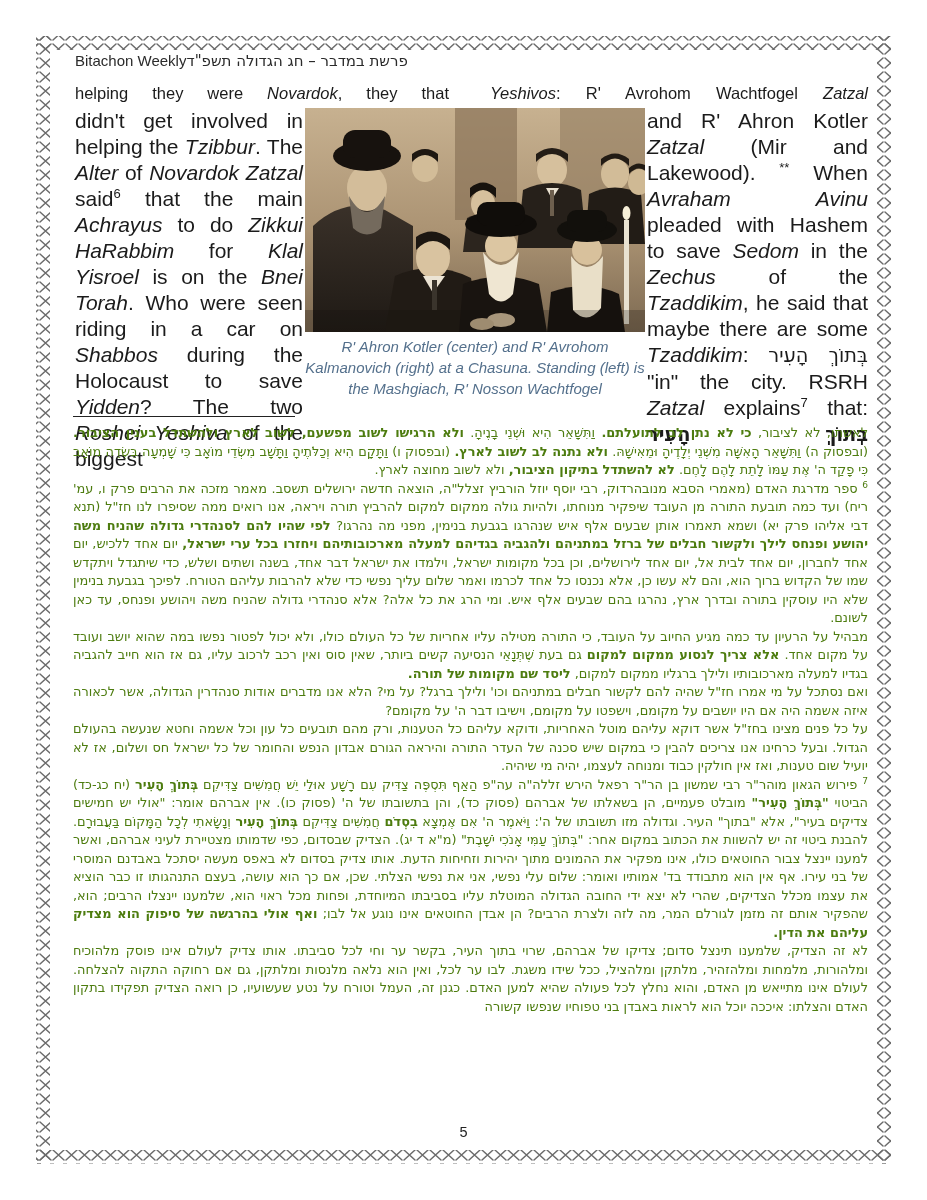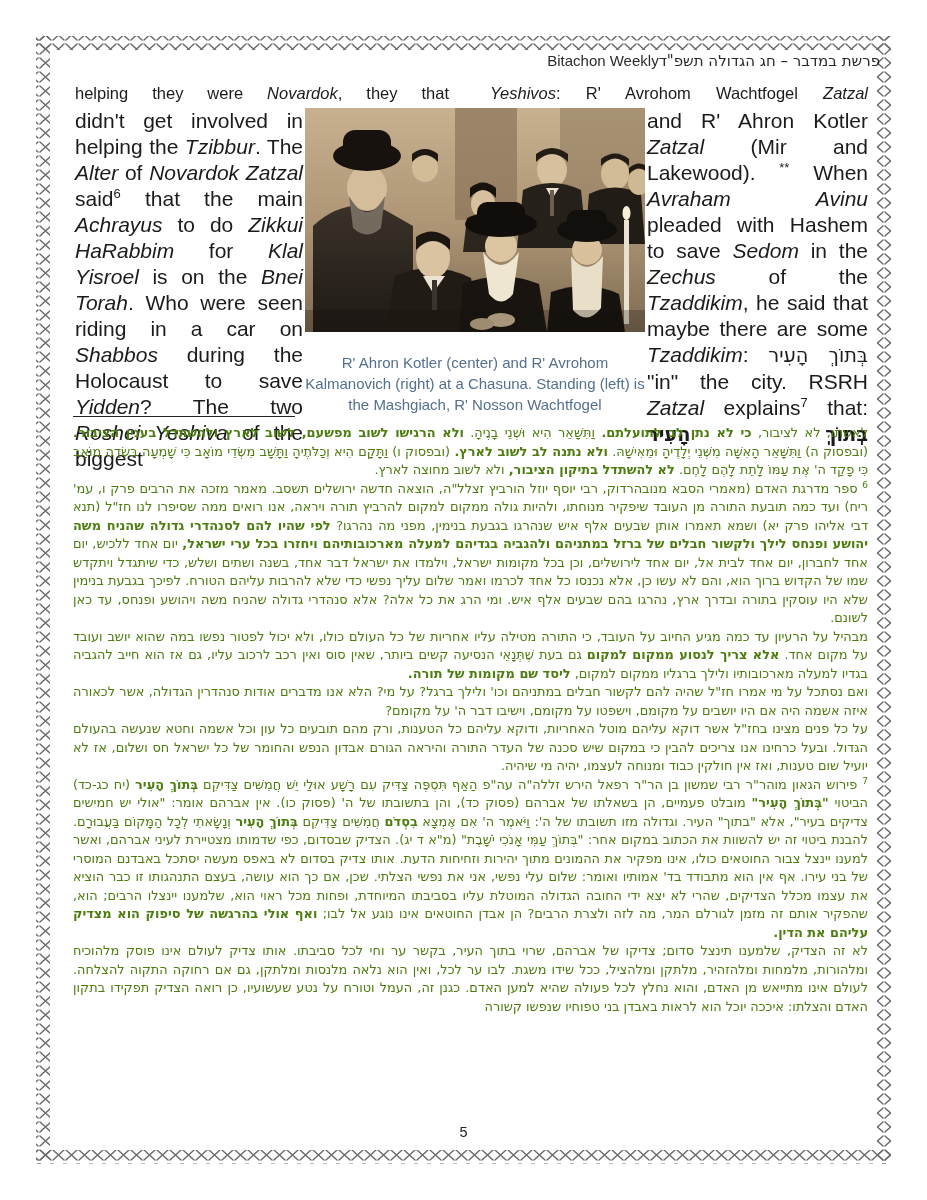--- a/index.html
+++ b/index.html
@@ -1,36 +1,36 @@
 <!DOCTYPE html>
 <html><head>
 <meta charset="utf-8">
 <style>
   html,body{margin:0;padding:0;background:#ffffff;}
   .page{position:relative;width:927px;height:1200px;background:#ffffff;overflow:hidden;
         font-family:"Liberation Sans","DejaVu Sans",sans-serif;color:#1b1b1b;}
   .frame{position:absolute;left:0;top:0;pointer-events:none;}
 
   .header{position:absolute;top:52px;left:75px;width:793px;display:flex;
-          justify-content:flex-end;font-size:15px;color:#2b2b2b;margin-left:12px;}
+          justify-content:flex-start;font-size:15px;color:#2b2b2b;}
   .h-right{direction:rtl;font-family:"DejaVu Sans","Liberation Sans",sans-serif;}
 
   .article{position:absolute;top:84px;left:75px;width:793px;}
   .intro-row{display:flex;justify-content:space-between;margin-bottom:5px;}
   .intro{font-size:16.5px;line-height:19px;text-align:justify;text-align-last:justify;}
   .intro.left{width:374px;}
   .intro.right{width:378px;}
 
   .cols{display:flex;justify-content:space-between;align-items:flex-start;}
   .col{font-size:21px;line-height:26px;text-align:justify;text-align-last:justify;}
   .col.left{width:228px;}
   .col.right{width:221px;}
   .photo-wrap{width:344px;display:flex;flex-direction:column;align-items:center;}
   .photo{width:340px;height:224px;display:block;}
-  .caption{margin-top:20px;width:344px;text-align:center;
+  .caption{margin-top:4px;width:344px;text-align:center;font-style:italic;
            font-size:15px;line-height:21px;color:#54708c;}
 
   .it{font-style:italic;}
   .bd{font-weight:bold;}
   .sup{vertical-align:super;font-size:0.62em;line-height:0;}
   .heb{font-family:"DejaVu Sans",sans-serif;font-size:0.92em;}
 
   .footnotes{position:absolute;top:416px;left:73px;width:795px;}
   .fn-rule{width:222px;border-top:1.6px solid #222;margin-bottom:7px;}
   .fn-body{direction:rtl;text-align:justify;font-size:12.9px;line-height:18.5px;

